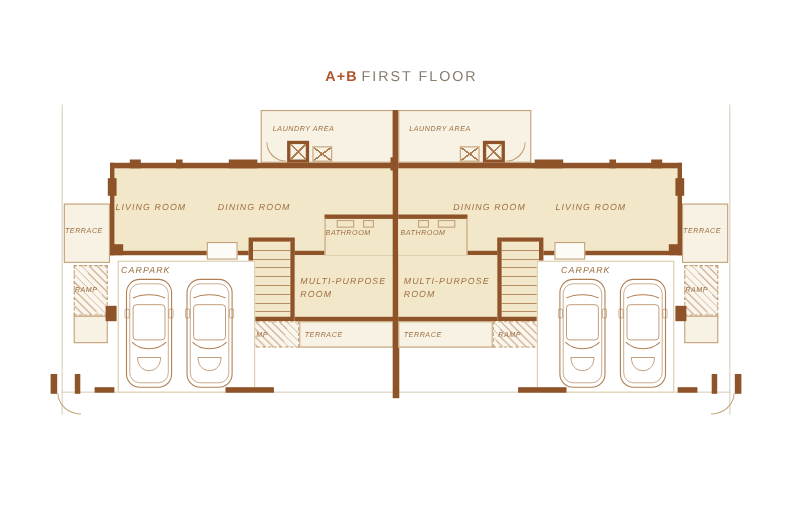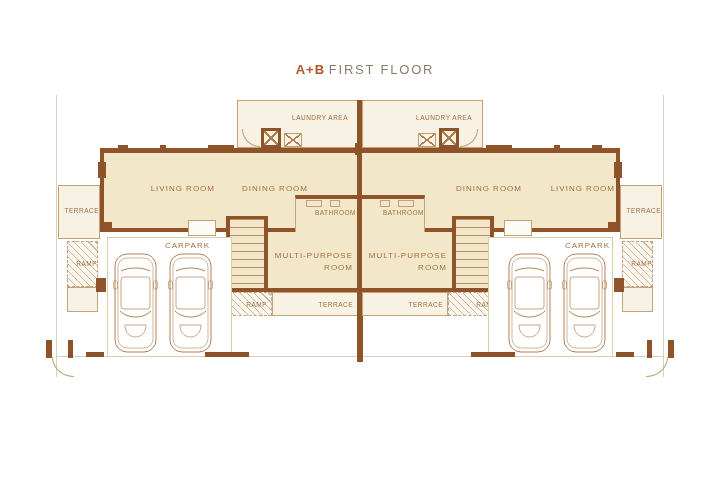--- a/index.html
+++ b/index.html
@@ -4,22 +4,22 @@
 <style>
   html,body{margin:0;padding:0;background:#fff;}
   .page{position:relative;width:720px;height:480px;background:#fff;overflow:hidden;
         font-family:"Liberation Sans",sans-serif;}
   .abs{position:absolute;box-sizing:border-box;}
   .room{background:var(--floor,#f2e7c8);}
   .light{background:var(--floor-light,#f7f2e3);}
   .thin{border:1px solid var(--outline,#c4a178);}
   .wallseg{background:var(--wall,#8e5329);}
   .boundary{background:var(--boundary,#d8cfbd);}
-  .lbl{color:var(--label,#9e6f42);font-size:8px;letter-spacing:1px;text-align:right;
-       line-height:1.45;white-space:nowrap;}
+  .lbl{color:var(--label,#9e6f42);font-size:8px;letter-spacing:1px;text-align:left;
+       line-height:1.45;white-space:nowrap;font-style:italic;}
   .sm{font-size:6.5px;letter-spacing:.5px;}
   .wrap{white-space:normal;}
   .hatch{background-color:#fbf7ee;
          background-image:repeating-linear-gradient(45deg,rgba(176,128,84,.55) 0,rgba(176,128,84,.55) 1px,transparent 1px,transparent 5px);
          border:1px dashed var(--outline,#c4a178);}
   .stairs{background-color:var(--floor,#f2e7c8);
           background-image:repeating-linear-gradient(to bottom,#b98d63 0,#b98d63 1px,transparent 1px,transparent 8px);}
   .xbox{background-image:
           linear-gradient(to top right,transparent 46%,var(--car-line,#b08054) 46%,var(--car-line,#b08054) 54%,transparent 54%),
           linear-gradient(to bottom right,transparent 46%,var(--car-line,#b08054) 46%,var(--car-line,#b08054) 54%,transparent 54%);}

